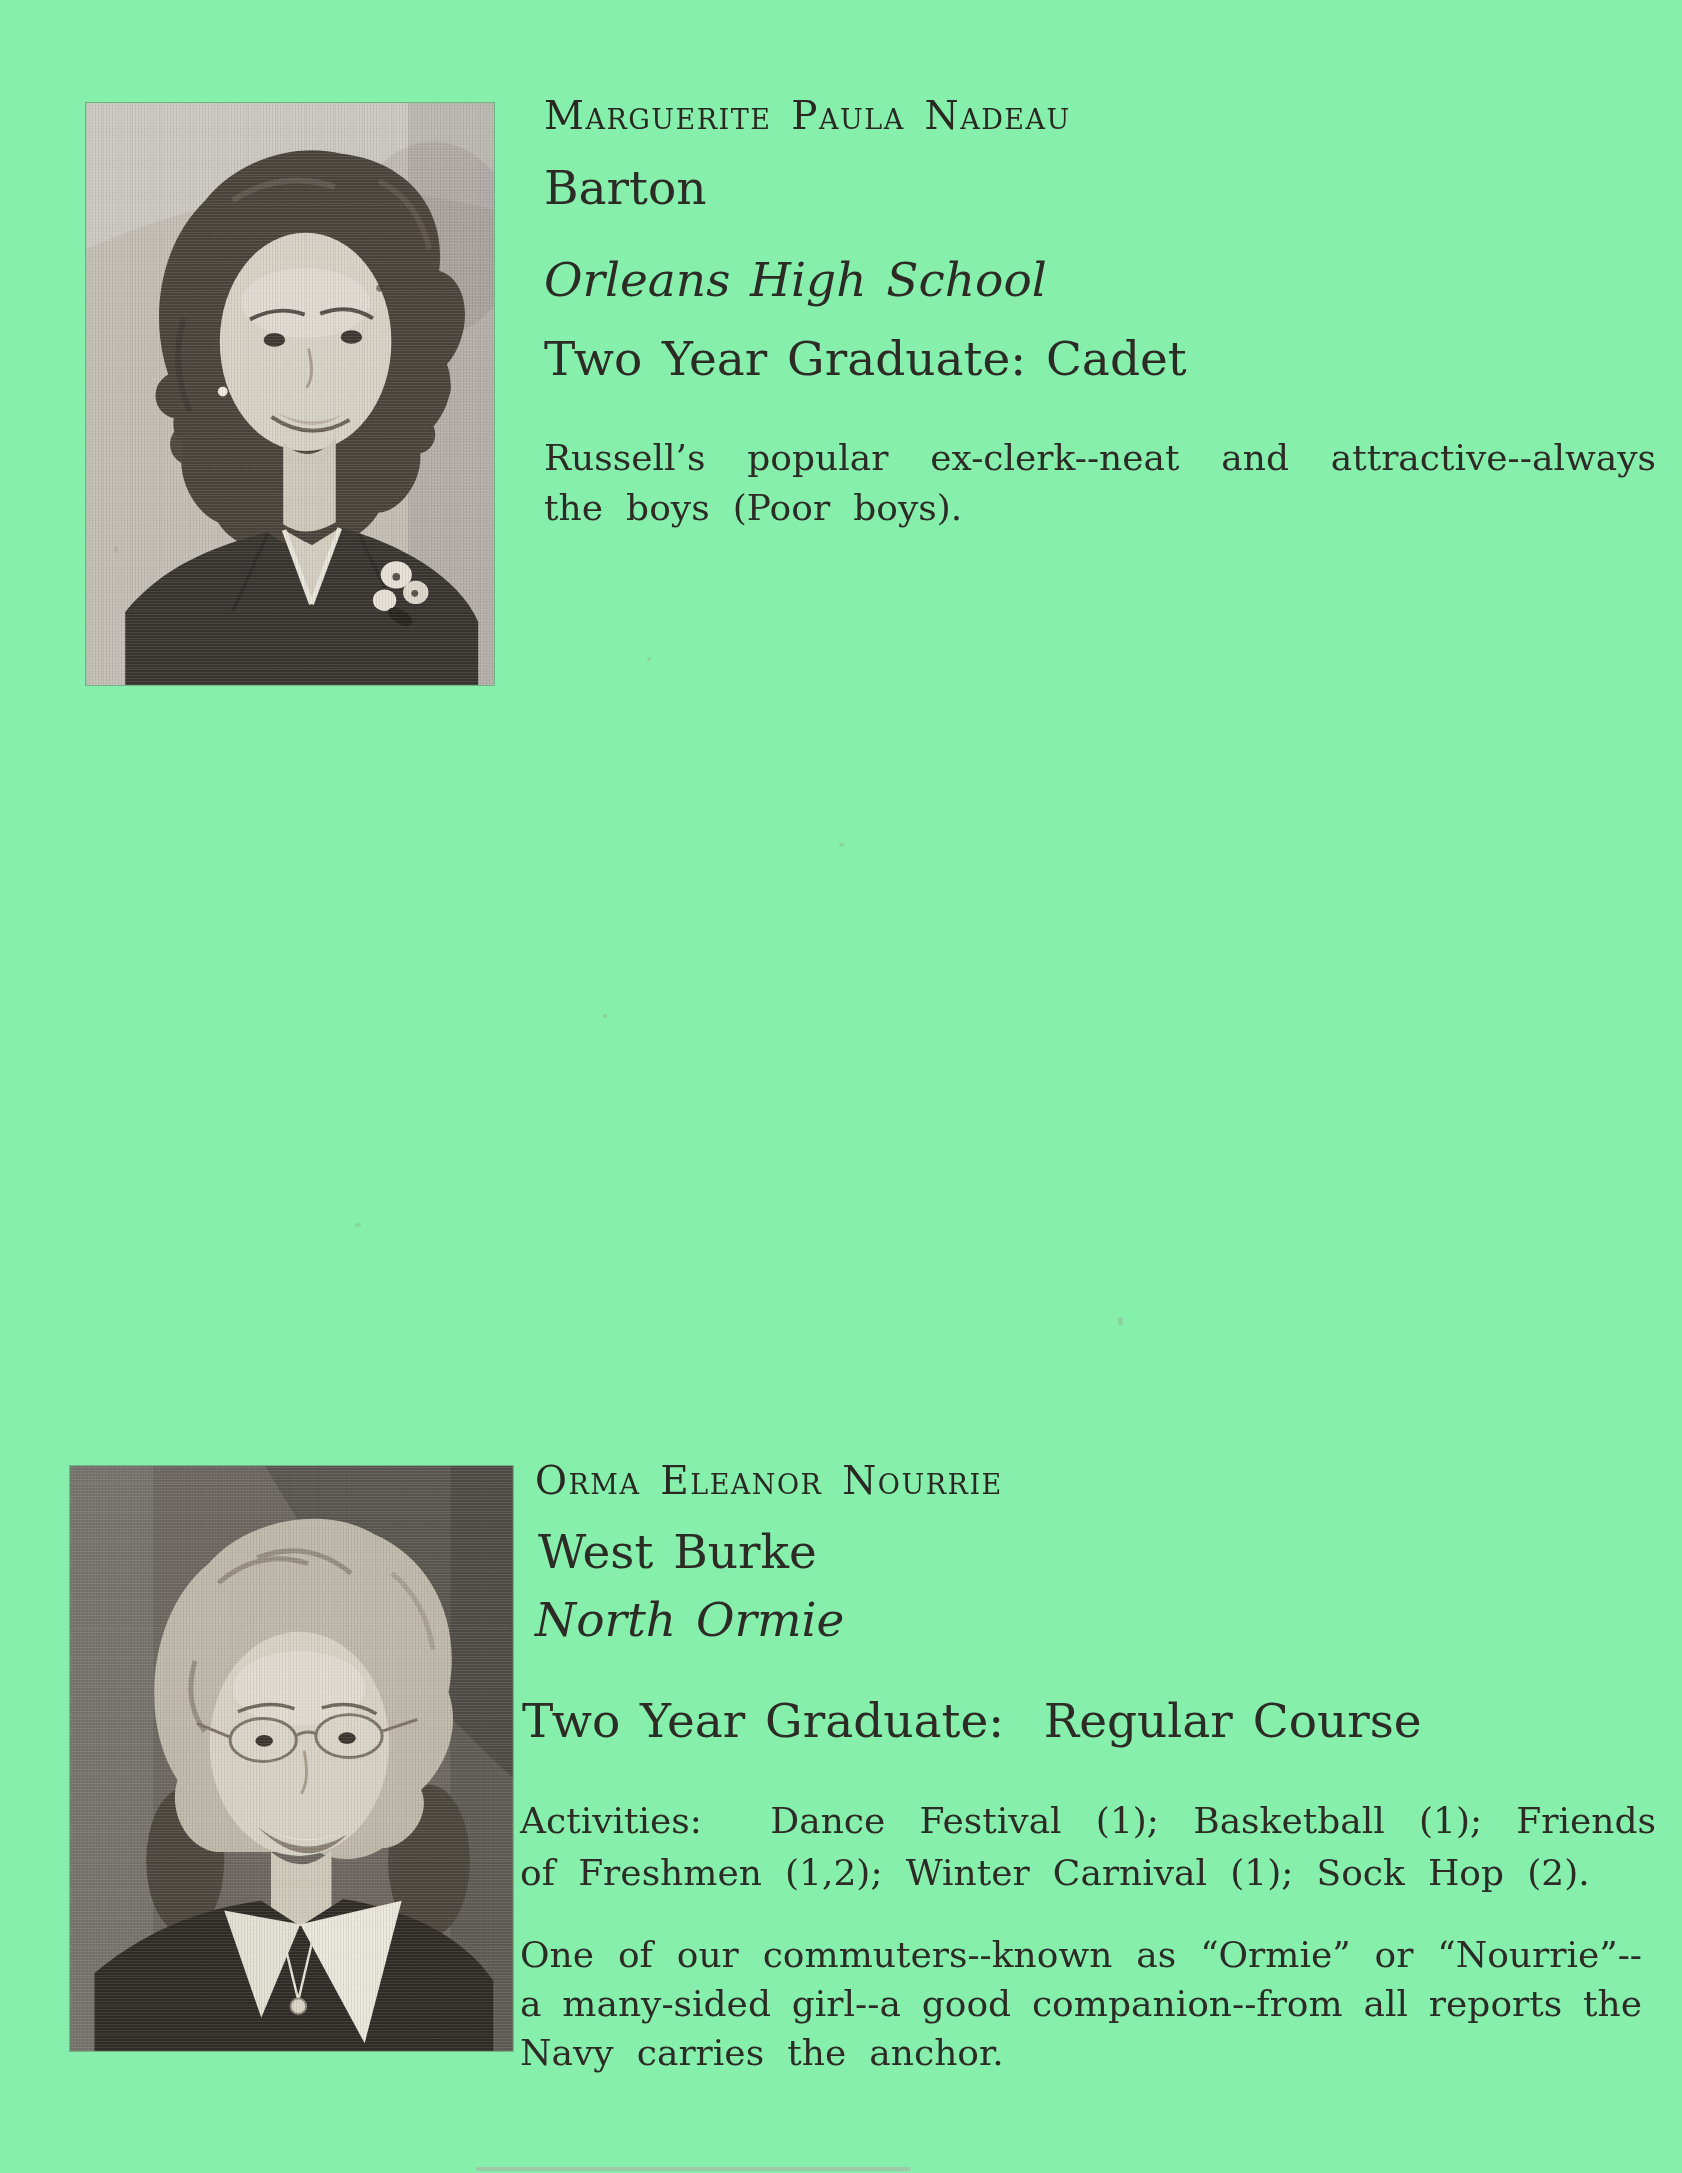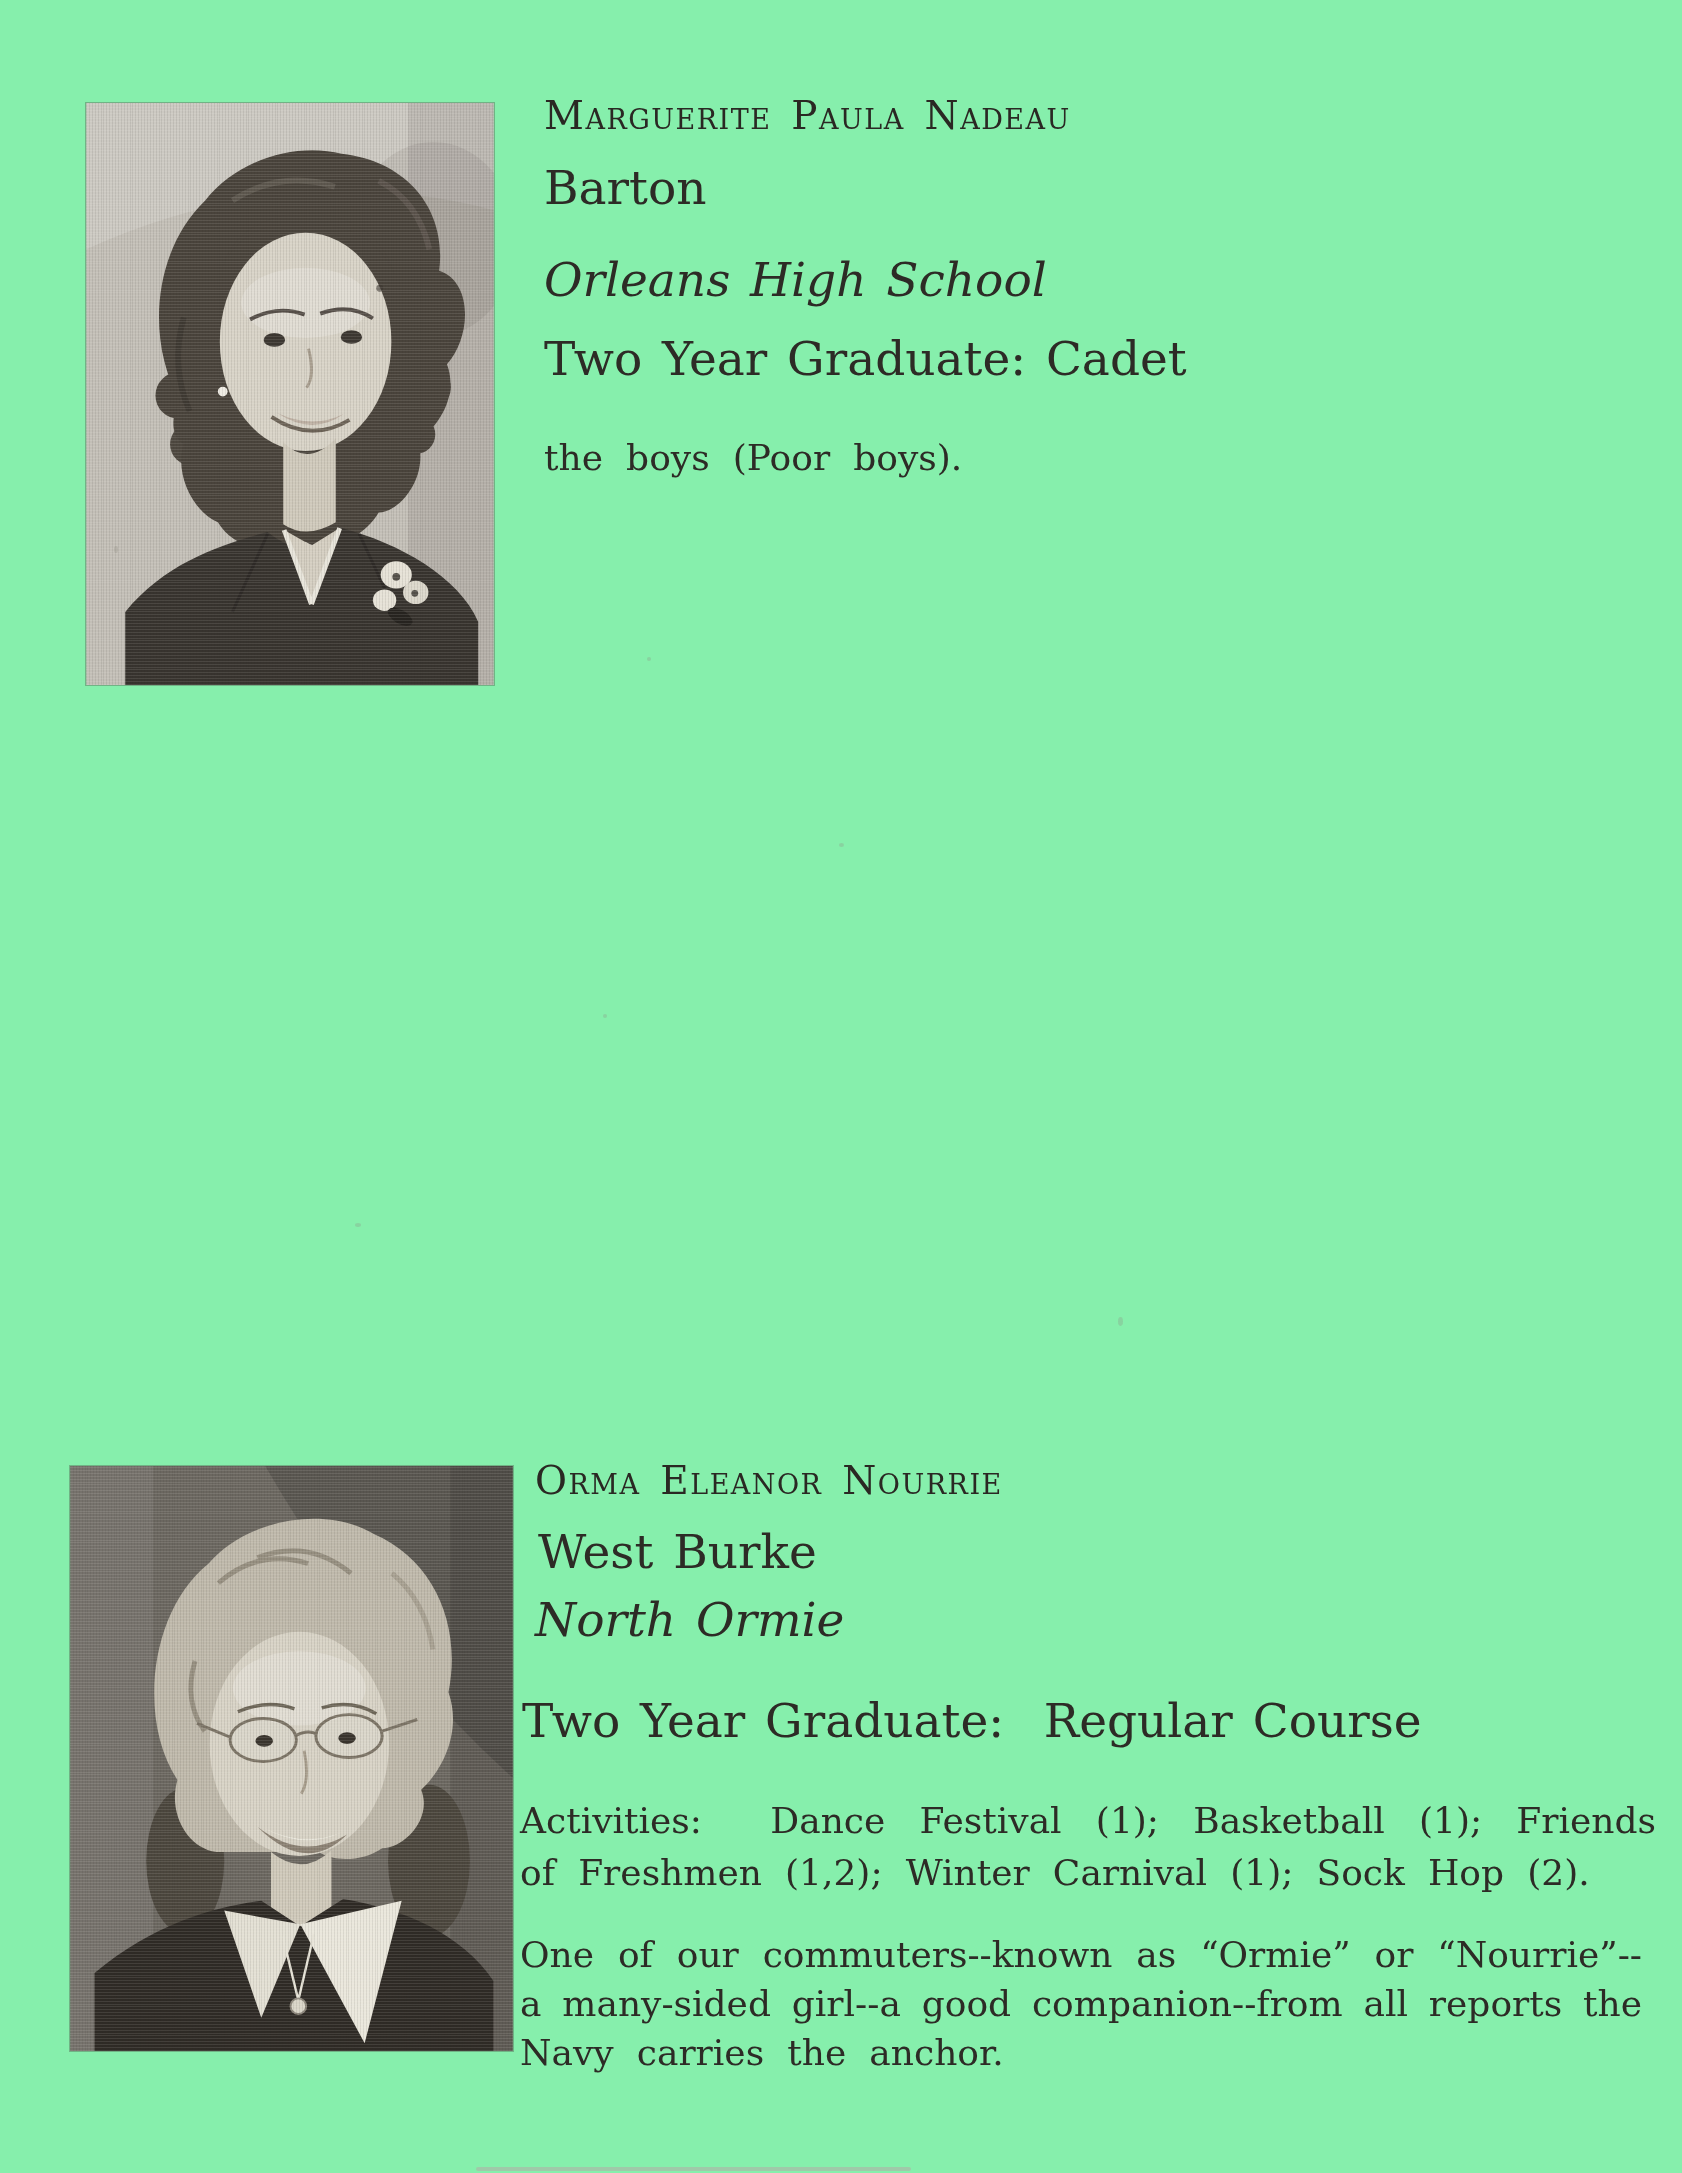--- a/index.html
+++ b/index.html
@@ -109,20 +109,21 @@
       </svg>
       <div class="halftone"></div>
     </div>
 
     <div class="txt name" style="left:544px; top:91px;">Marguerite Paula Nadeau</div>
     <div class="txt line" style="left:544px; top:164px;">Barton</div>
     <div class="txt line italic" style="left:544px; top:236px;margin-top:20px;">Orleans High School</div>
     <div class="txt line" style="left:544px; top:335px;">Two Year Graduate: Cadet</div>
 
     <div class="para para1" style="left:544px; top:433px; width:1112px;">
+      <div class="jline">Russell’s popular ex-clerk--neat and attractive--always</div>
       <div class="jlast">the boys (Poor boys).</div>
     </div>
   </section>
 
   <section>
 
     <div class="photo photo2" title="halftone portrait of smiling young woman with glasses, light wavy hair, white collar, pendant necklace and dark sweater, dark background">
       <svg viewBox="0 0 454 600" aria-hidden="true">
         <rect x="0" y="0" width="454" height="600" fill="#6b6必60" opacity="0"></rect>
         <rect x="0" y="0" width="454" height="600" fill="#6b6760"></rect>

